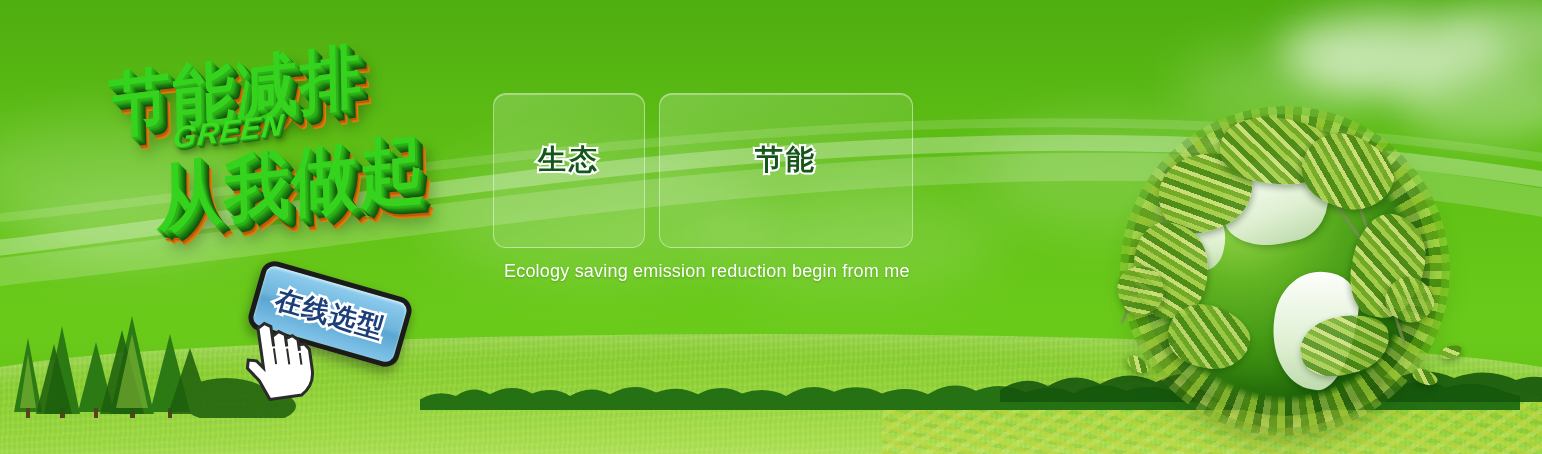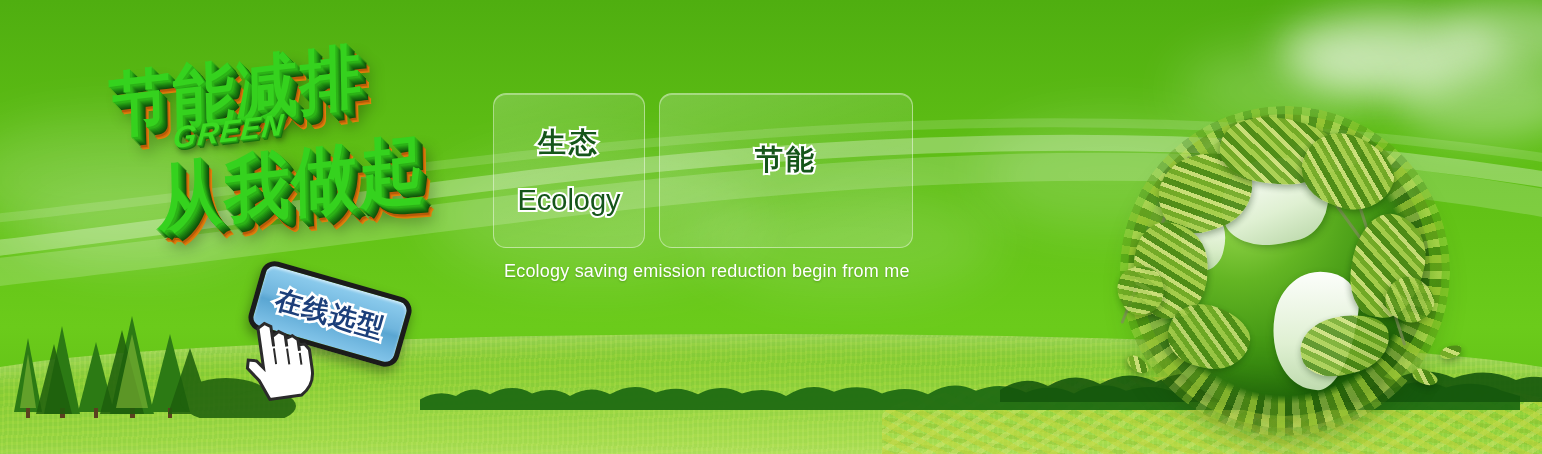--- a/index.html
+++ b/index.html
@@ -256,21 +256,20 @@
 
   <div id="headline">
     <div id="hl-top" class="hl-line">节能减排</div>
     <div id="hl-green">GREEN</div>
     <div id="hl-bot" class="hl-line">从我做起</div>
   </div>
 
   <div id="features">
     <div class="feat">
       <div class="feat-cn">生态</div>
-      <div class="feat-en">Ecology</div>
     </div>
     <div class="feat wide2">
       <div class="feat-cn">节能</div>
     </div>
   </div>
 
   <div id="tagline">Ecology saving emission reduction begin from me</div>
 
   <div id="cta">
     <div id="cta-btn">

